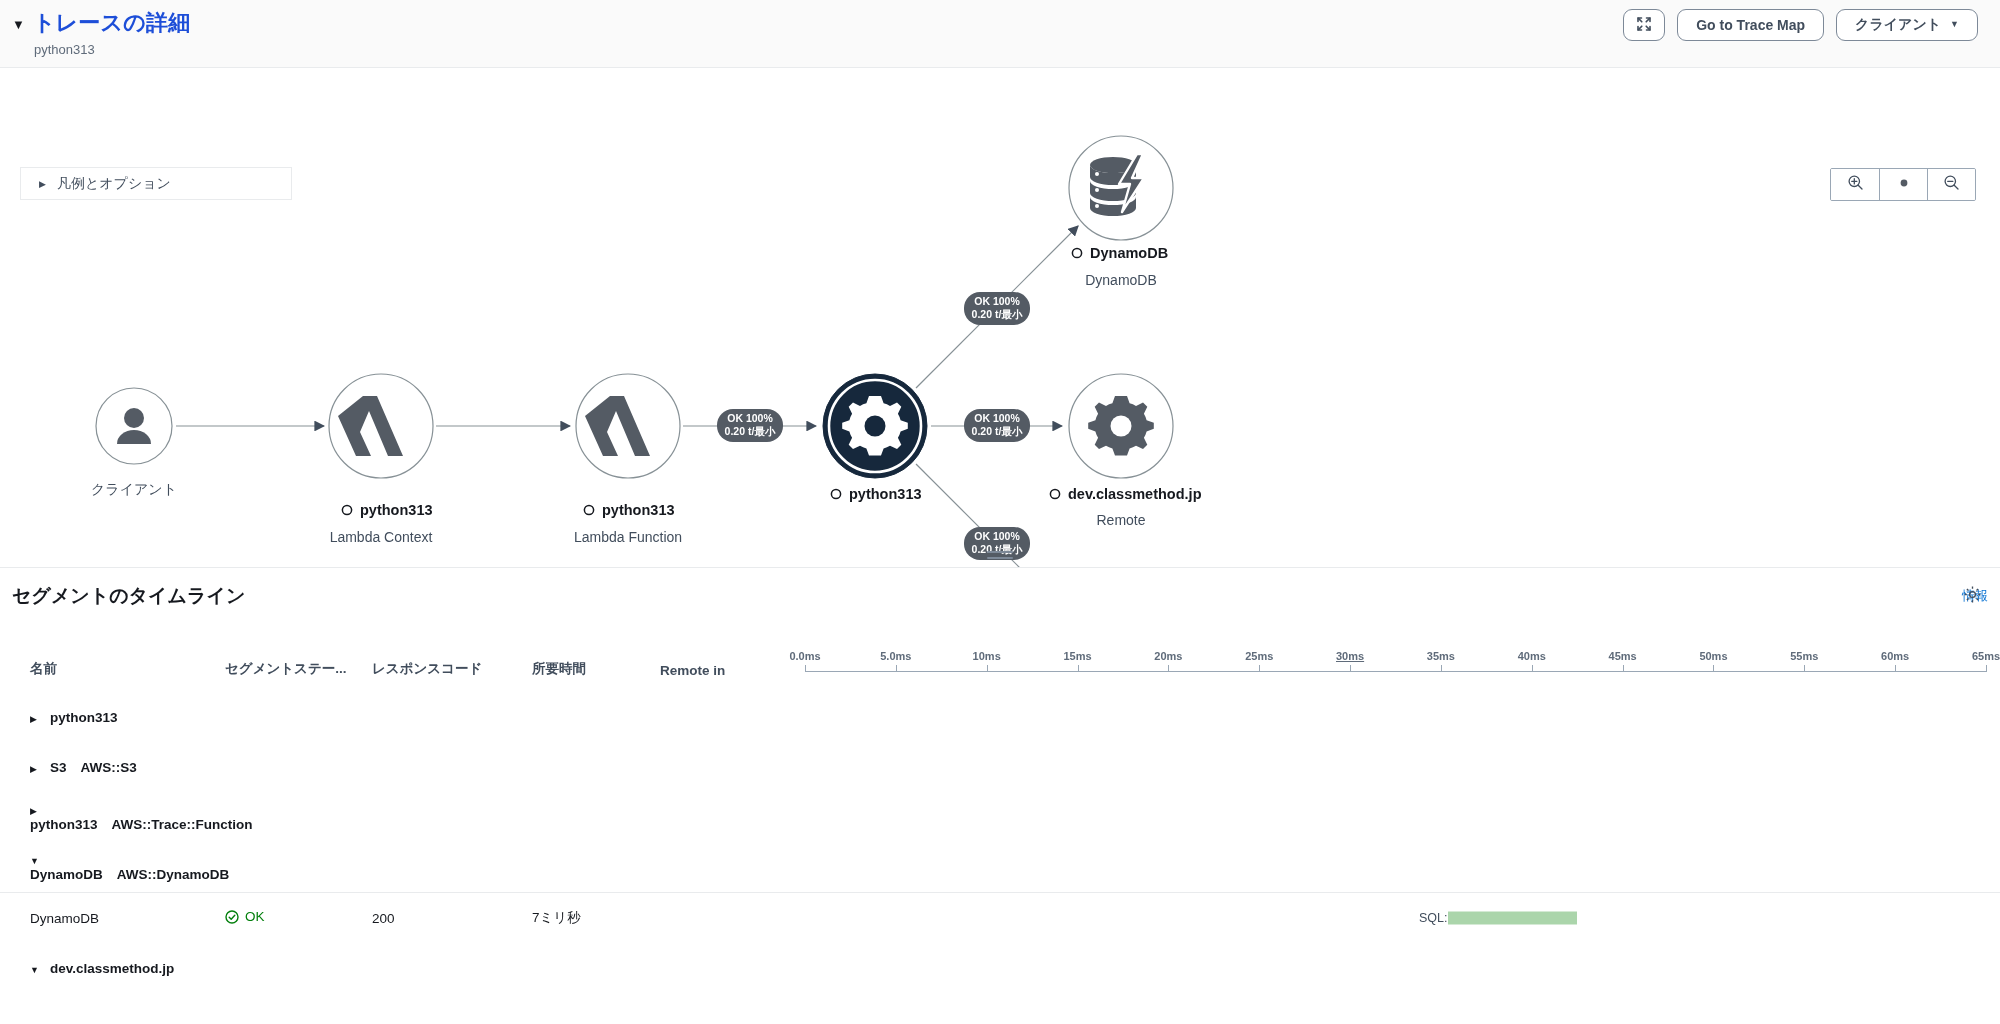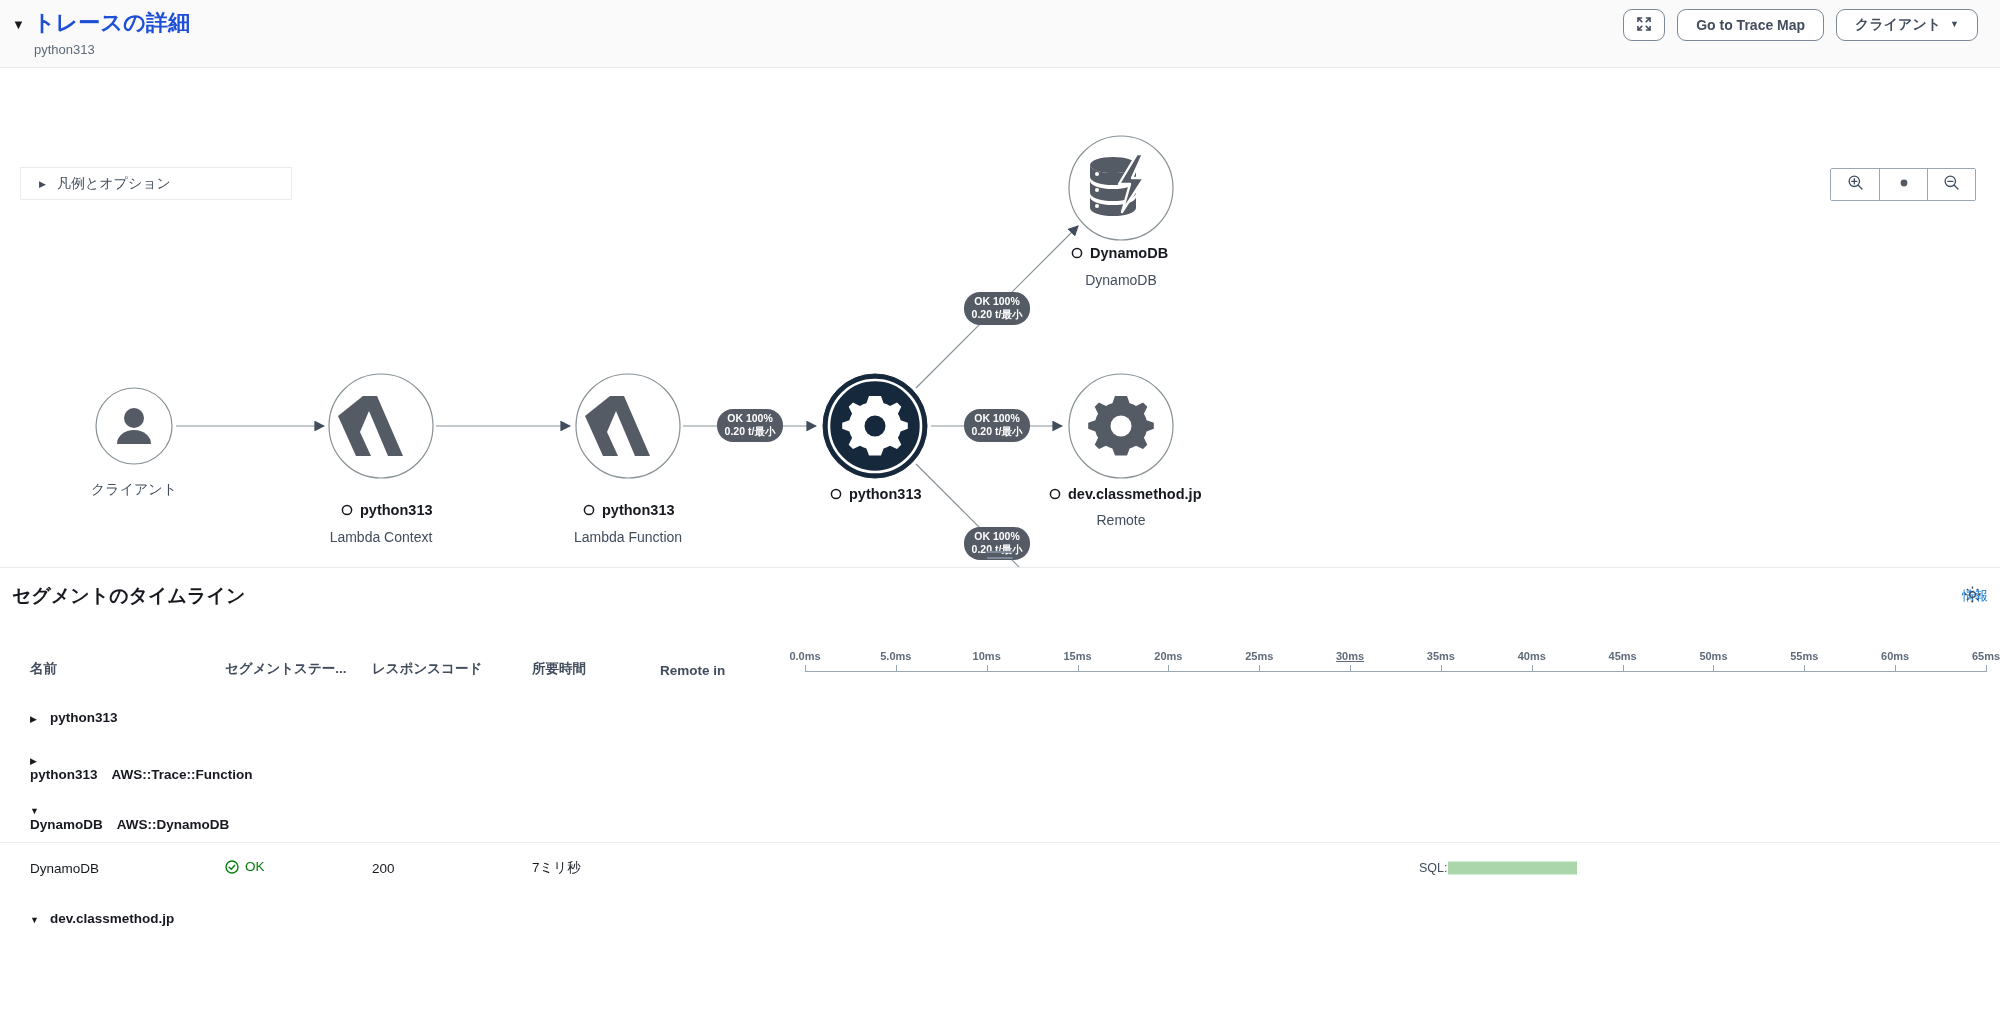--- a/index.html
+++ b/index.html
@@ -438,20 +438,30 @@
           <td class="col-name" style="padding-left: 18px;"><span class="tri">▶</span><span>python313</span></td>
           <td></td>
           <td></td>
           <td></td>
           <td></td>
           <td>
             <div class="chartcol"></div>
           </td>
         </tr>
         <tr class="group">
+          <td class="col-name" style="padding-left: 18px;"><span class="tri">▶</span><span>S3</span><span class="seg-name-type">AWS::S3</span></td>
+          <td></td>
+          <td></td>
+          <td></td>
+          <td></td>
+          <td>
+            <div class="chartcol"></div>
+          </td>
+        </tr>
+        <tr class="group">
           <td class="col-name" style="padding-left: 18px;"><span class="tri">▶</span><span>python313</span><span class="seg-name-type">AWS::Trace::Function</span></td>
           <td></td>
           <td></td>
           <td></td>
           <td></td>
           <td>
             <div class="chartcol"></div>
           </td>
         </tr>
         <tr class="group">

